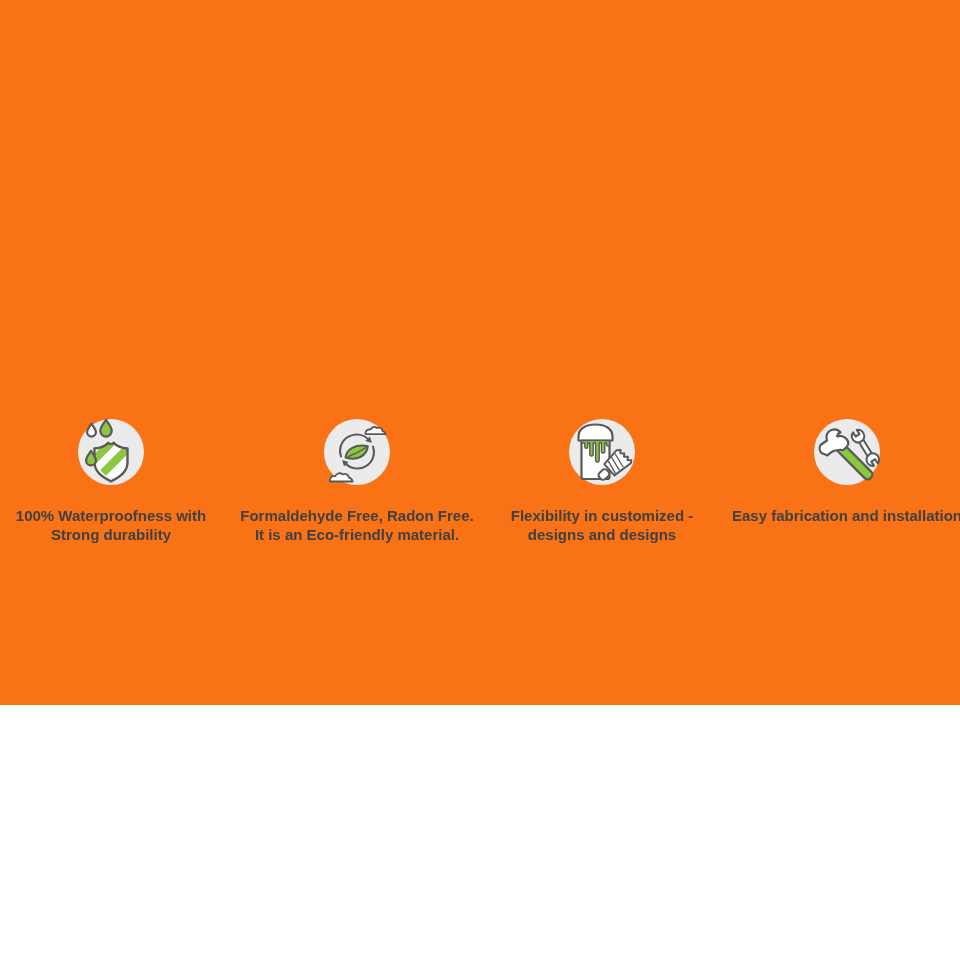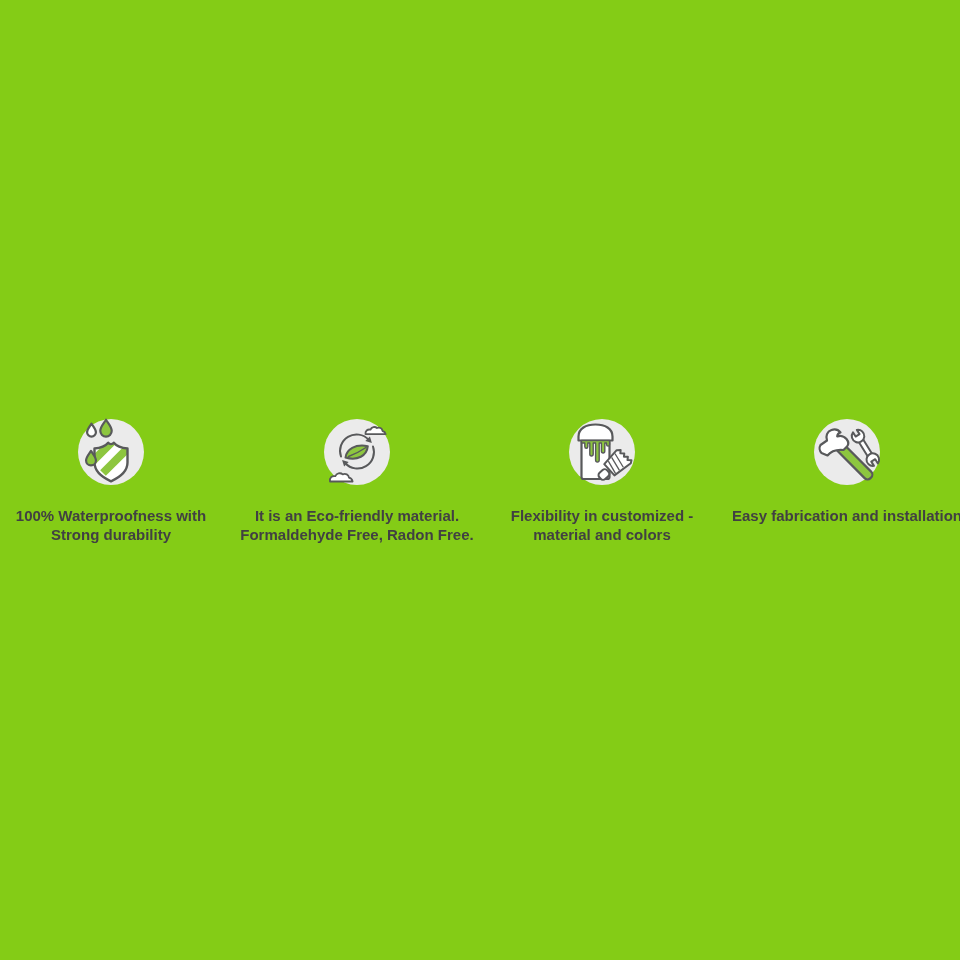--- a/index.html
+++ b/index.html
@@ -7,22 +7,22 @@
     padding: 0;
     background: #ffffff;
     width: 960px;
     height: 960px;
     overflow: hidden;
     font-family: "Liberation Sans", sans-serif;
   }
   .stage {
     position: relative;
     width: 960px;
-    height: 960px;
-    background: #84cc16;
+    height: 705px;
+    background: #f97316;
   }
   .feature {
     position: absolute;
     top: 419px;
     display: flex;
     flex-direction: column;
     align-items: center;
   }
   #feature-1 { left: 1px;   width: 220px; }
   #feature-2 { left: 247px; width: 220px; }
@@ -81,22 +81,22 @@
         </g>
         <path d="M47.9 24 L45.9 17.4 L41.3 22 Z" fill="#58595b"></path>
         <path d="M18.1 41 L20.1 47.6 L24.6 43 Z" fill="#58595b"></path>
         <path d="M21.5 38.5 C22.5 30.5 31 24.8 43.8 27.2 C43 36.8 33.5 42 21.5 38.5 Z" fill="#8dc63f" stroke="#58595b" stroke-width="2" stroke-linejoin="round"></path>
         <path d="M24.5 37.5 C30 35.5 37.5 31.5 42 28.5" fill="none" stroke="#58595b" stroke-width="1.4" stroke-linecap="round"></path>
         <path d="M41.5 15.2 C41 12 43.5 10 46.5 10.6 C47.5 8 51 7.2 53 9 C55.5 7.8 58.3 9.3 58.5 12 C60.3 12.4 61.3 13.7 61.7 15.2 Z" fill="#ffffff" stroke="#58595b" stroke-width="1.8" stroke-linejoin="round"></path>
         <path d="M6 62.5 C5.3 58.8 8 56.5 11.3 57.2 C12.4 54.2 16.4 53.3 18.7 55.4 C21.5 54 24.7 55.7 25 58.7 C27 59.2 28.2 60.7 28.6 62.5 Z" fill="#ffffff" stroke="#58595b" stroke-width="1.8" stroke-linejoin="round"></path>
       </svg>
     </div>
     <div class="caption">
+      <div class="line">Formaldehyde Free, Radon Free.</div>
       <div class="line">It is an Eco-friendly material.</div>
-      <div class="line">Formaldehyde Free, Radon Free.</div>
     </div>
   </div>
 
   <div class="feature" id="feature-3">
     <div class="icon-wrap">
       <svg viewBox="0 0 66 66" width="66" height="66" aria-hidden="true">
         <circle cx="33" cy="33" r="33" fill="#ebebeb"></circle>
         <rect x="12.5" y="21.5" width="28" height="38.5" rx="2" fill="#ffffff" stroke="#58595b" stroke-width="2.2"></rect>
         <path d="M9.5 21.5 V17.5 C9.5 9.5 17 5.5 26.5 5.5 C36 5.5 43.5 9.5 43.5 17.5 V21.5 Z" fill="#ffffff" stroke="#58595b" stroke-width="2.2" stroke-linejoin="round"></path>
         <path d="M12.5 21.5 H40.5 V25.5 C40.5 27.7 37.6 27.7 37.6 25.5 V24 H35.8 V32 C35.8 34.6 32.4 34.6 32.4 32 V24 H30.2 V41 C30.2 43.8 26.6 43.8 26.6 41 V24 H24.2 V35 C24.2 37.6 20.8 37.6 20.8 35 V24 H18.8 V27.5 C18.8 29.9 15.8 29.9 15.8 27.5 V24 H12.5 Z" fill="#8dc63f" stroke="#58595b" stroke-width="1.4" stroke-linejoin="round"></path>
@@ -106,21 +106,21 @@
           <g stroke="#58595b" stroke-width="1.3" fill="none">
             <path d="M17.5 -7 L14.5 7.2"></path>
             <path d="M22.5 -7.6 L19.5 7.4"></path>
             <path d="M27.5 -8.2 L24.5 7.6"></path>
           </g>
         </g>
       </svg>
     </div>
     <div class="caption">
       <div class="line">Flexibility in customized -</div>
-      <div class="line">material and colors</div>
+      <div class="line">designs and designs</div>
     </div>
   </div>
 
   <div class="feature" id="feature-4">
     <div class="icon-wrap">
       <svg viewBox="0 0 66 66" width="66" height="66" aria-hidden="true">
         <circle cx="33" cy="33" r="33" fill="#ebebeb"></circle>
         <g transform="translate(44,17) rotate(58)">
           <rect x="3" y="-2.5" width="22" height="5" fill="#ffffff" stroke="#58595b" stroke-width="2"></rect>
           <path d="M-5.8 -2.3 A6.3 6.3 0 1 1 -5.8 2.3 L-0.8 2.3 L-0.8 -2.3 Z" fill="#ffffff" stroke="#58595b" stroke-width="2" stroke-linejoin="round"></path>

